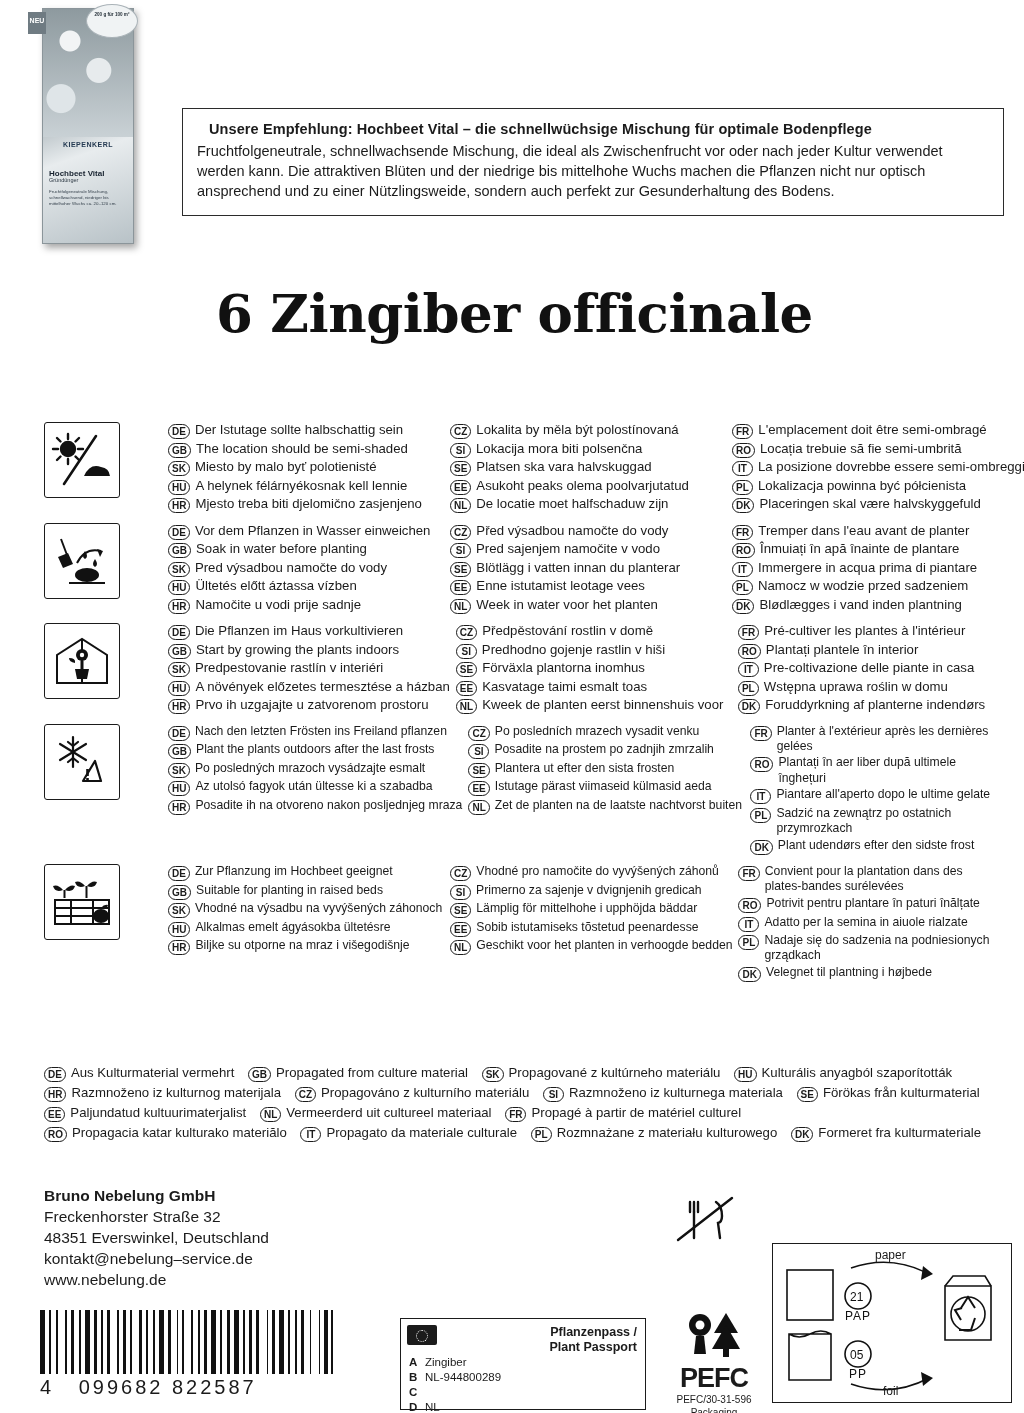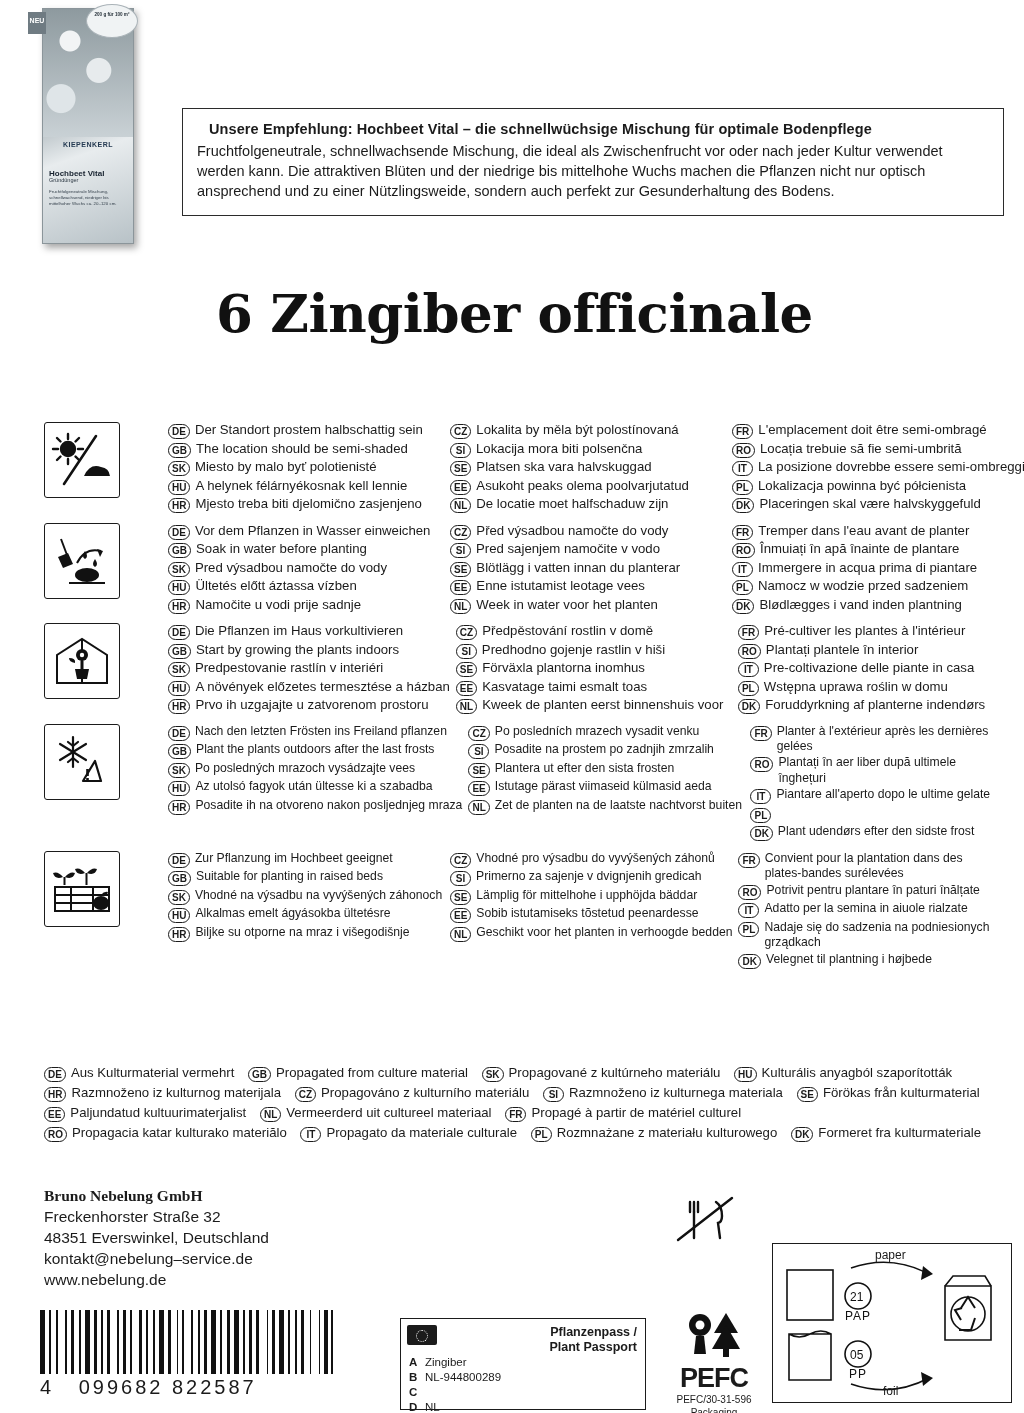--- a/index.html
+++ b/index.html
@@ -120,21 +120,21 @@
     font-size:13px; line-height:20px;
   }
   .prop .litem { display:inline-flex; margin-right:10px; white-space:nowrap; }
   .prop .row-line { display:block; }
 
   
   .addr {
     position:absolute; left:44px; top:1185px;
     font-size:15.5px; line-height:21px;
   }
-  .addr .b { font-weight:bold;font-family:Liberation Serif, serif; }
+  .addr .b { font-weight:bold; }
 
   .barcode { position:absolute; left:40px; top:1310px; width:300px; height:80px; }
   .barcode .bars { height:64px; display:flex; align-items:flex-end; }
   .barcode .bars i { display:block; background:#111; height:100%; margin-right:1px;}
   .barcode .digits {
     font-family:"Liberation Sans", sans-serif;
     font-size:20px; letter-spacing:3px; margin-top:2px;
   }
 
   .passport {
@@ -216,21 +216,21 @@
             <line x1="45" y1="4" x2="13" y2="52" stroke-width="2.6"></line>
           </g>
           <path d="M33 44 q6 -13 17 -9 q8 1 9 9 z" fill="#111"></path>
         </svg>
       </div>
     </div>
     <div class="lang-cols">
       <div class="lang-col c1">
         <div class="litem">
             <span class="lcode">DE</span>
-            <span class="ltext">Der Standort prostem halbschattig sein</span>
+            <span class="ltext">Der Istutage sollte halbschattig sein</span>
           </div>
         <div class="litem">
             <span class="lcode">GB</span>
             <span class="ltext">The location should be semi-shaded</span>
           </div>
         <div class="litem">
             <span class="lcode">SK</span>
             <span class="ltext">Miesto by malo byť polotienisté</span>
           </div>
         <div class="litem">
@@ -492,21 +492,21 @@
         <div class="litem">
             <span class="lcode">DE</span>
             <span class="ltext">Nach den letzten Frösten ins Freiland pflanzen</span>
           </div>
         <div class="litem">
             <span class="lcode">GB</span>
             <span class="ltext">Plant the plants outdoors after the last frosts</span>
           </div>
         <div class="litem">
             <span class="lcode">SK</span>
-            <span class="ltext">Po posledných mrazoch vysádzajte vees</span>
+            <span class="ltext">Po posledných mrazoch vysádzajte esmalt</span>
           </div>
         <div class="litem">
             <span class="lcode">HU</span>
             <span class="ltext">Az utolsó fagyok után ültesse ki a szabadba</span>
           </div>
         <div class="litem">
             <span class="lcode">HR</span>
             <span class="ltext">Posadite ih na otvoreno nakon posljednjeg mraza</span>
           </div>
       </div>
@@ -540,20 +540,21 @@
         <div class="litem">
             <span class="lcode">RO</span>
             <span class="ltext">Plantați în aer liber după ultimele înghețuri</span>
           </div>
         <div class="litem">
             <span class="lcode">IT</span>
             <span class="ltext">Piantare all'aperto dopo le ultime gelate</span>
           </div>
         <div class="litem">
             <span class="lcode">PL</span>
+            <span class="ltext">Sadzić na zewnątrz po ostatnich przymrozkach</span>
           </div>
         <div class="litem">
             <span class="lcode">DK</span>
             <span class="ltext">Plant udendørs efter den sidste frost</span>
           </div>
       </div>
     </div>
   </div>
 
   <div class="row dense dense3">
@@ -601,21 +602,21 @@
             <span class="ltext">Alkalmas emelt ágyásokba ültetésre</span>
           </div>
         <div class="litem">
             <span class="lcode">HR</span>
             <span class="ltext">Biljke su otporne na mraz i višegodišnje</span>
           </div>
       </div>
       <div class="lang-col c2">
         <div class="litem">
             <span class="lcode">CZ</span>
-            <span class="ltext">Vhodné pro výsadbu do vyvýšených záhonů</span>
+            <span class="ltext">Vhodné pro namočite do vyvýšených záhonů</span>
           </div>
         <div class="litem">
             <span class="lcode">SI</span>
             <span class="ltext">Primerno za sajenje v dvignjenih gredicah</span>
           </div>
         <div class="litem">
             <span class="lcode">SE</span>
             <span class="ltext">Lämplig för mittelhohe i upphöjda bäddar</span>
           </div>
         <div class="litem">

